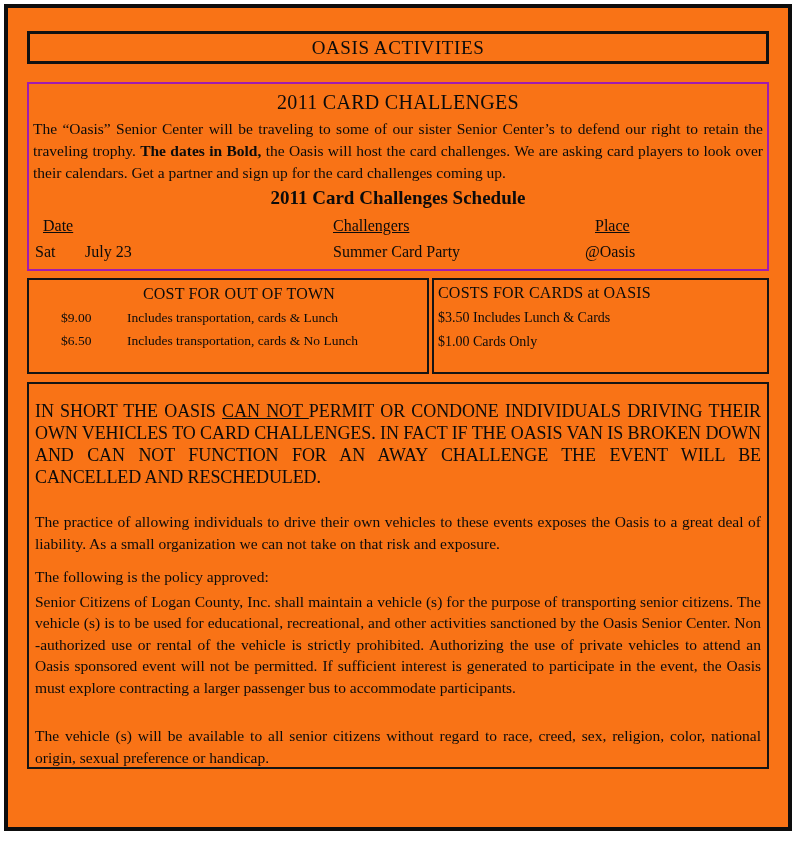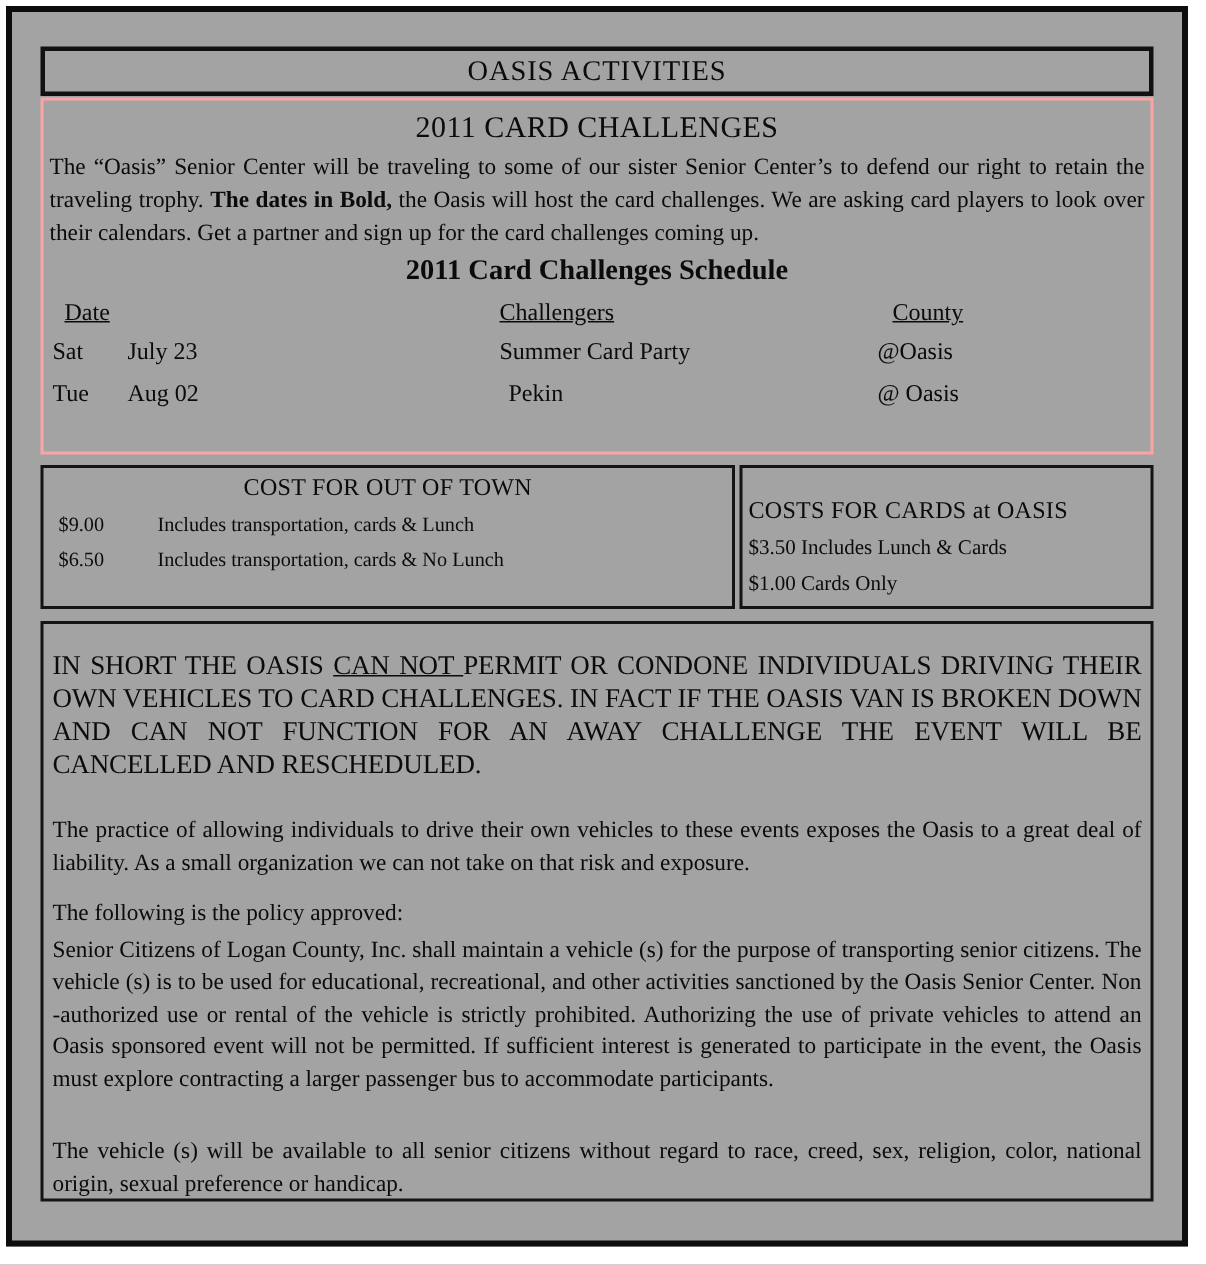--- a/index.html
+++ b/index.html
@@ -3,57 +3,57 @@
 <meta charset="utf-8">
 <style>
   html,body{margin:0;padding:0;}
   body{
     width:804px;height:843px;background:#ffffff;position:relative;
     font-family:"Liberation Serif","DejaVu Serif",serif;color:#0b0b0b;
     -webkit-font-smoothing:antialiased;overflow:hidden;
   }
   .outer{
     position:absolute;left:4px;top:4px;width:788px;height:827px;
-    border:4px solid #0d0d0d;box-sizing:border-box;background:#a3a3a3;
+    border:4px solid #0d0d0d;box-sizing:border-box;background:#f97316;
   }
   .content{padding:0 19px;}
   .title-box{
     margin-top:23px;border:3px solid #111;height:27px;
     display:flex;align-items:center;justify-content:center;
     font-size:19px;letter-spacing:.6px;
   }
   .main-box{
-    margin-top:1px;border:2px solid #fca5a5;padding:5px 4px 0;
-    box-sizing:border-box;height:238px;overflow:hidden;
+    margin-top:18px;border:2px solid #a21caf;padding:5px 4px 0;
+    box-sizing:border-box;height:189px;overflow:hidden;
   }
   .h-card{font-size:20px;text-align:center;margin:2px 0 4px;letter-spacing:.3px;}
   .intro{font-size:15.5px;line-height:22px;text-align:justify;margin:0;}
   .intro .bi{font-weight:bold;}
   .h-sched{font-size:19px;font-weight:bold;text-align:center;margin:3px 0 4px;}
   .sched{position:relative;}
   .srow{position:relative;height:28px;line-height:28px;font-size:16px;}
   .srow.hdr{height:25px;line-height:25px;}
   .srow span{position:absolute;white-space:pre;}
   .c-day{left:2px;}
   .c-date{left:52px;}
   .c-chal{left:300px;}
   .c-chal-i{left:306px;}
   .c-place{left:552px;}
   .h-date{left:10px;text-decoration:underline;}
   .h-chal{left:300px;text-decoration:underline;}
   .h-place{left:562px;text-decoration:underline;}
   .cost-row{display:flex;margin-top:7px;gap:3px;}
   .cost-box{border:2px solid #141414;box-sizing:border-box;height:96px;overflow:hidden;}
-  .cost-left{width:463px;}
+  .cost-left{width:402px;padding-left:22px;}
   .cost-right{flex:1;}
   .cost-h{font-size:16px;text-align:center;margin:5px 0 3px;letter-spacing:.2px;}
   .price-row{font-size:13.5px;margin:7px 0 0 10px;}
   .price-row .price{display:inline-block;width:66px;}
   .note{font-size:17px;font-weight:bold;text-align:right;margin-top:23px;}
-  .cost-h2{font-size:16px;margin:20px 0 0 4px;letter-spacing:.2px;}
+  .cost-h2{font-size:16px;margin:4px 0 0 4px;letter-spacing:.2px;}
   .oasis-item{font-size:14px;margin:8px 0 0 4px;}
   .policy-box{
     margin-top:8px;border:2px solid #141414;box-sizing:border-box;
     height:387px;overflow:hidden;padding:13px 6px 0;
   }
   .pbody{font-size:15.5px;line-height:21.5px;text-align:justify;margin:0;}
   .pcaps{font-size:18px;line-height:22px;text-align:justify;margin:2px 0 0;letter-spacing:-0.1px;}
   .pcaps .ul{text-decoration:underline;}
   .gap-blank{margin-top:23px;}
   .gap-small{margin-top:12px;}
@@ -72,21 +72,21 @@
 
     <div class="main-box">
       <div class="h-card">2011 CARD CHALLENGES</div>
       <p class="intro"><span>The “Oasis” Senior Center will be traveling to some of our sister Senior Center’s to defend our right to retain the traveling trophy. </span><span class="bi">The dates in Bold,</span><span> the Oasis will host the card challenges. We are asking card players to look over their calendars.  Get a partner and sign up for the card challenges coming up.</span></p>
       <div class="h-sched">2011 Card Challenges Schedule</div>
 
       <div class="sched">
         <div class="srow hdr">
           <span class="h-date">Date</span>
           <span class="h-chal">Challengers</span>
-          <span class="h-place">County</span>
+          <span class="h-place">Place</span>
         </div>
         <div class="srow">
           <span class="c-day">Sat</span>
           <span class="c-date">July 23</span>
           <span class="c-chal">Summer Card Party</span>
           <span class="c-place">@Oasis</span>
         </div>
         <div class="srow">
           <span class="c-day">Tue</span>
           <span class="c-date">Aug 02</span>

